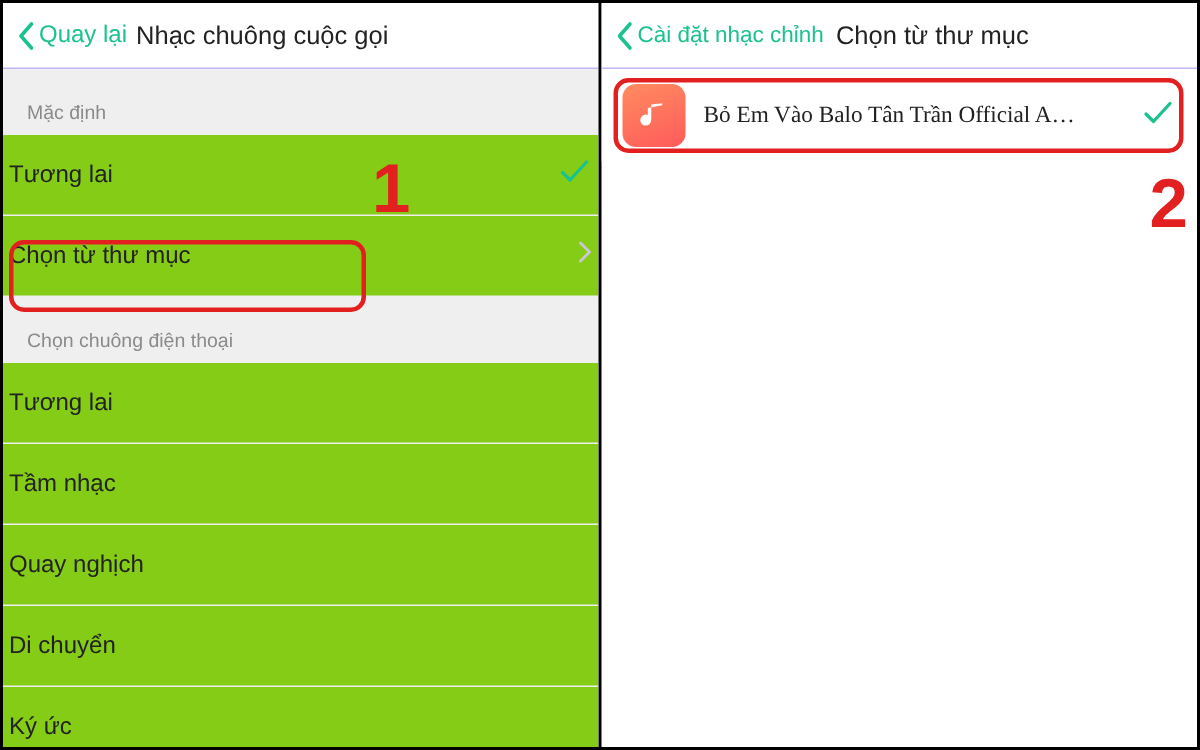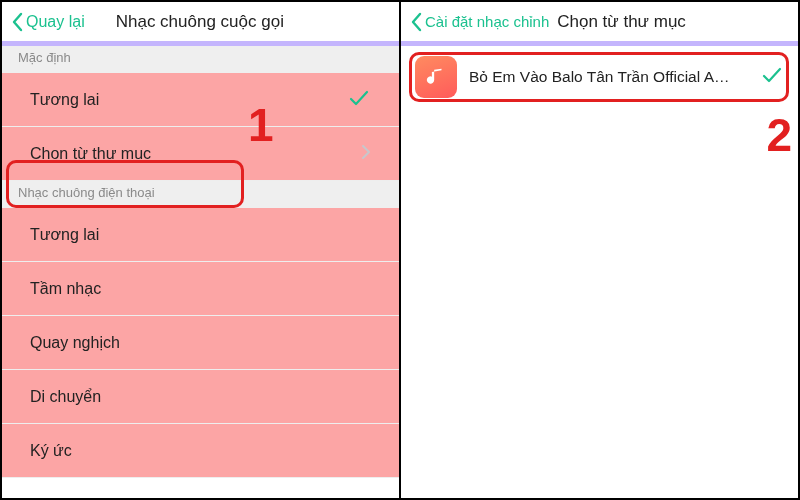--- a/index.html
+++ b/index.html
@@ -22,70 +22,71 @@
     position: relative;
     overflow: hidden;
     background: #fff;
   }
   .pane + .pane { border-left: 2px solid #000; }
   .nav {
     height: 44px;
     display: flex;
     align-items: center;
     padding: 0 10px;
-    border-bottom: 5px solid #c4b5fd;
+    border-bottom: 1px solid #c4b5fd;
     background: #fff;
     position: relative;
   }
   .back {
     display: flex;
     align-items: center;
     color: #1bc18f;
     font-size: 16px;
     cursor: pointer;
   }
   .back svg { flex: none; }
   .back span { margin-left: 2px; }
   .nav-title {
     font-size: 17px;
     font-weight: 500;
     color: #222;
-    margin-left: 31px;
+    margin-left: 6px;
   }
   .pane-right .back span { font-size: 15px; }
   .section-header {
     background: #efefef;
     color: #8a8a8a;
     font-size: 13px;
-    padding: 4px 16px 8px;
+    padding: 21px 16px 8px;
   }
   .row {
     display: flex;
     align-items: center;
     height: 54px;
-    padding: 0 28px;
-    background: #fca5a5;
+    padding: 0 4px;
+    background: #84cc16;
     border-bottom: 1px solid #eee;
     font-size: 16px;
     color: #222;
     cursor: pointer;
     justify-content: center;
   }
   .row .label { flex: 1; white-space: nowrap; overflow: hidden; text-overflow: ellipsis; }
   .row .check { color: #1bc18f; }
   .row .chev { color: #c7c7cc; }
   .music-row {
     display: flex;
     align-items: center;
     height: 62px;
     padding: 0 14px;
     background: #fff;
     font-size: 15.5px;
     color: #222;
     cursor: pointer;
+    font-family: Liberation Serif, serif;
   }
   .music-icon {
     width: 42px;
     height: 42px;
     border-radius: 9px;
     background: linear-gradient(160deg, #ff8b60 0%, #ff5b5b 100%);
     display: flex;
     align-items: center;
     justify-content: center;
     margin-right: 12px;
@@ -138,21 +139,21 @@
 
     <div class="row">
       <span class="label">Chọn từ thư mục</span>
       <span class="chev">
         <svg width="10" height="16" viewBox="0 0 10 16">
             <polyline points="2,2 8,8 2,14" fill="none" stroke="currentColor" stroke-width="2" stroke-linecap="round" stroke-linejoin="round"></polyline>
           </svg>
       </span>
     </div>
 
-    <div class="section-header">Nhạc chuông điện thoại</div>
+    <div class="section-header">Chọn chuông điện thoại</div>
     <div class="row">
         <span class="label">Tương lai</span>
       </div>
     <div class="row">
         <span class="label">Tầm nhạc</span>
       </div>
     <div class="row">
         <span class="label">Quay nghịch</span>
       </div>
     <div class="row">

